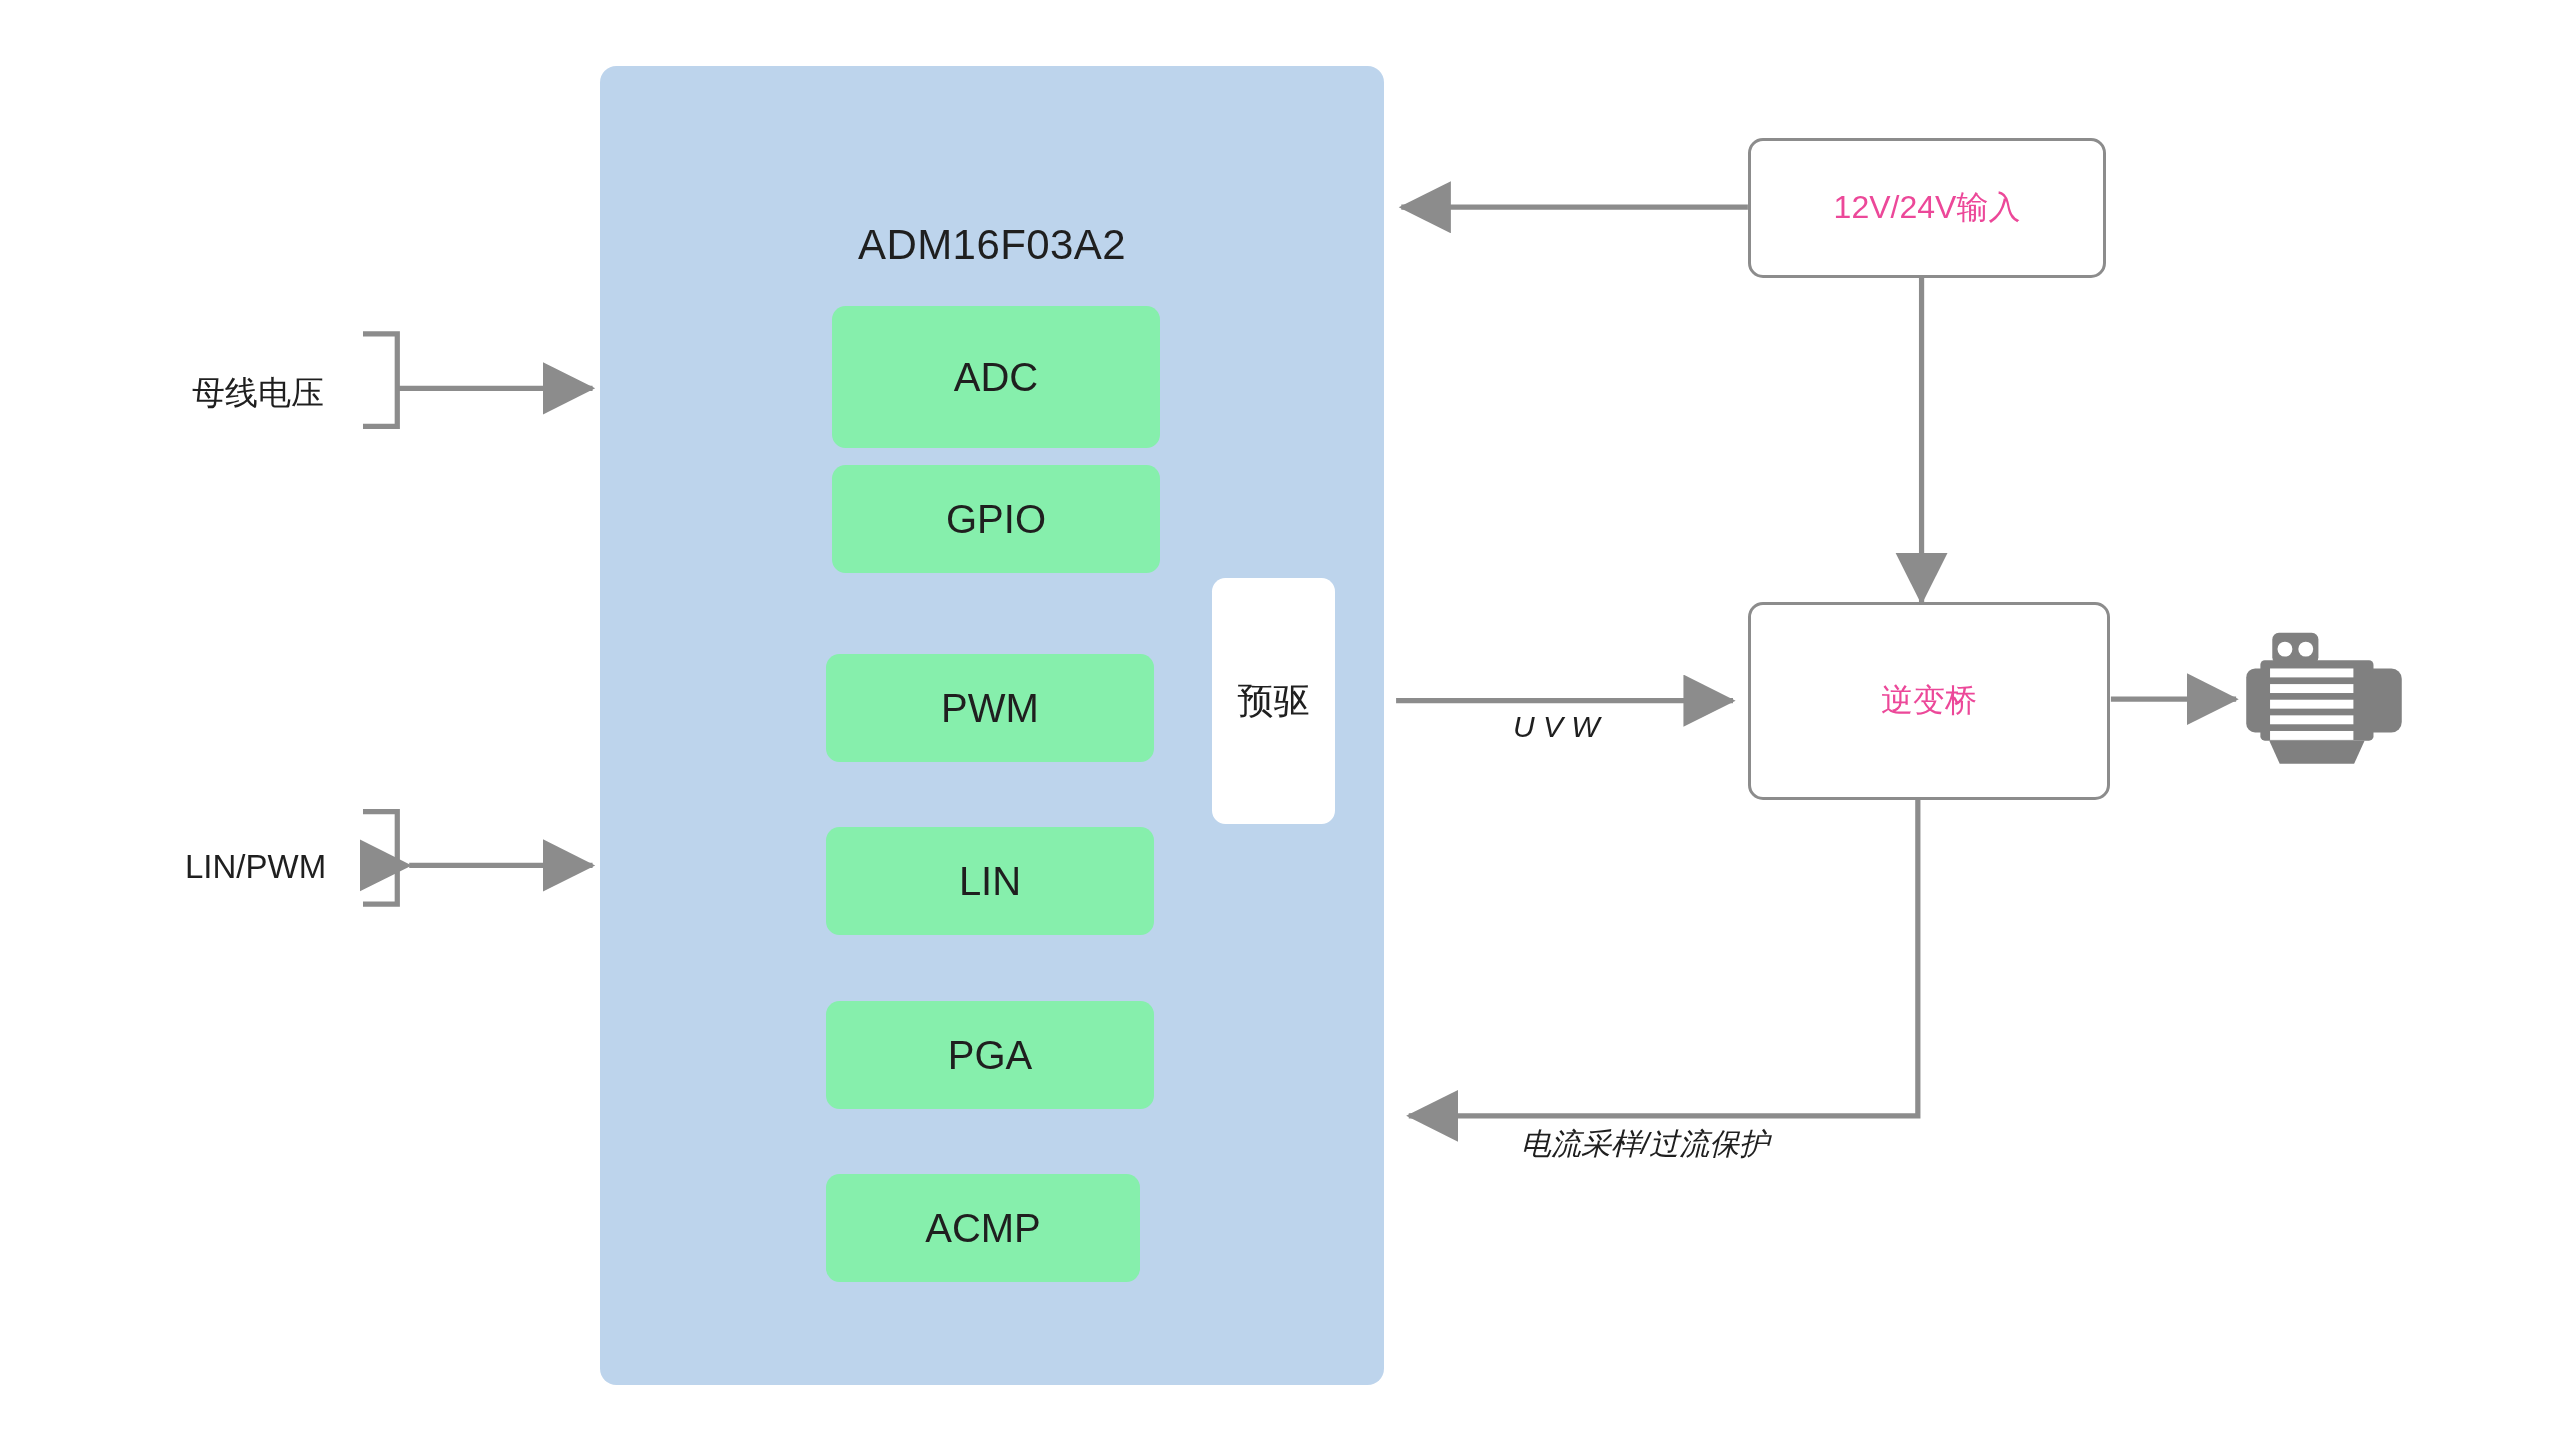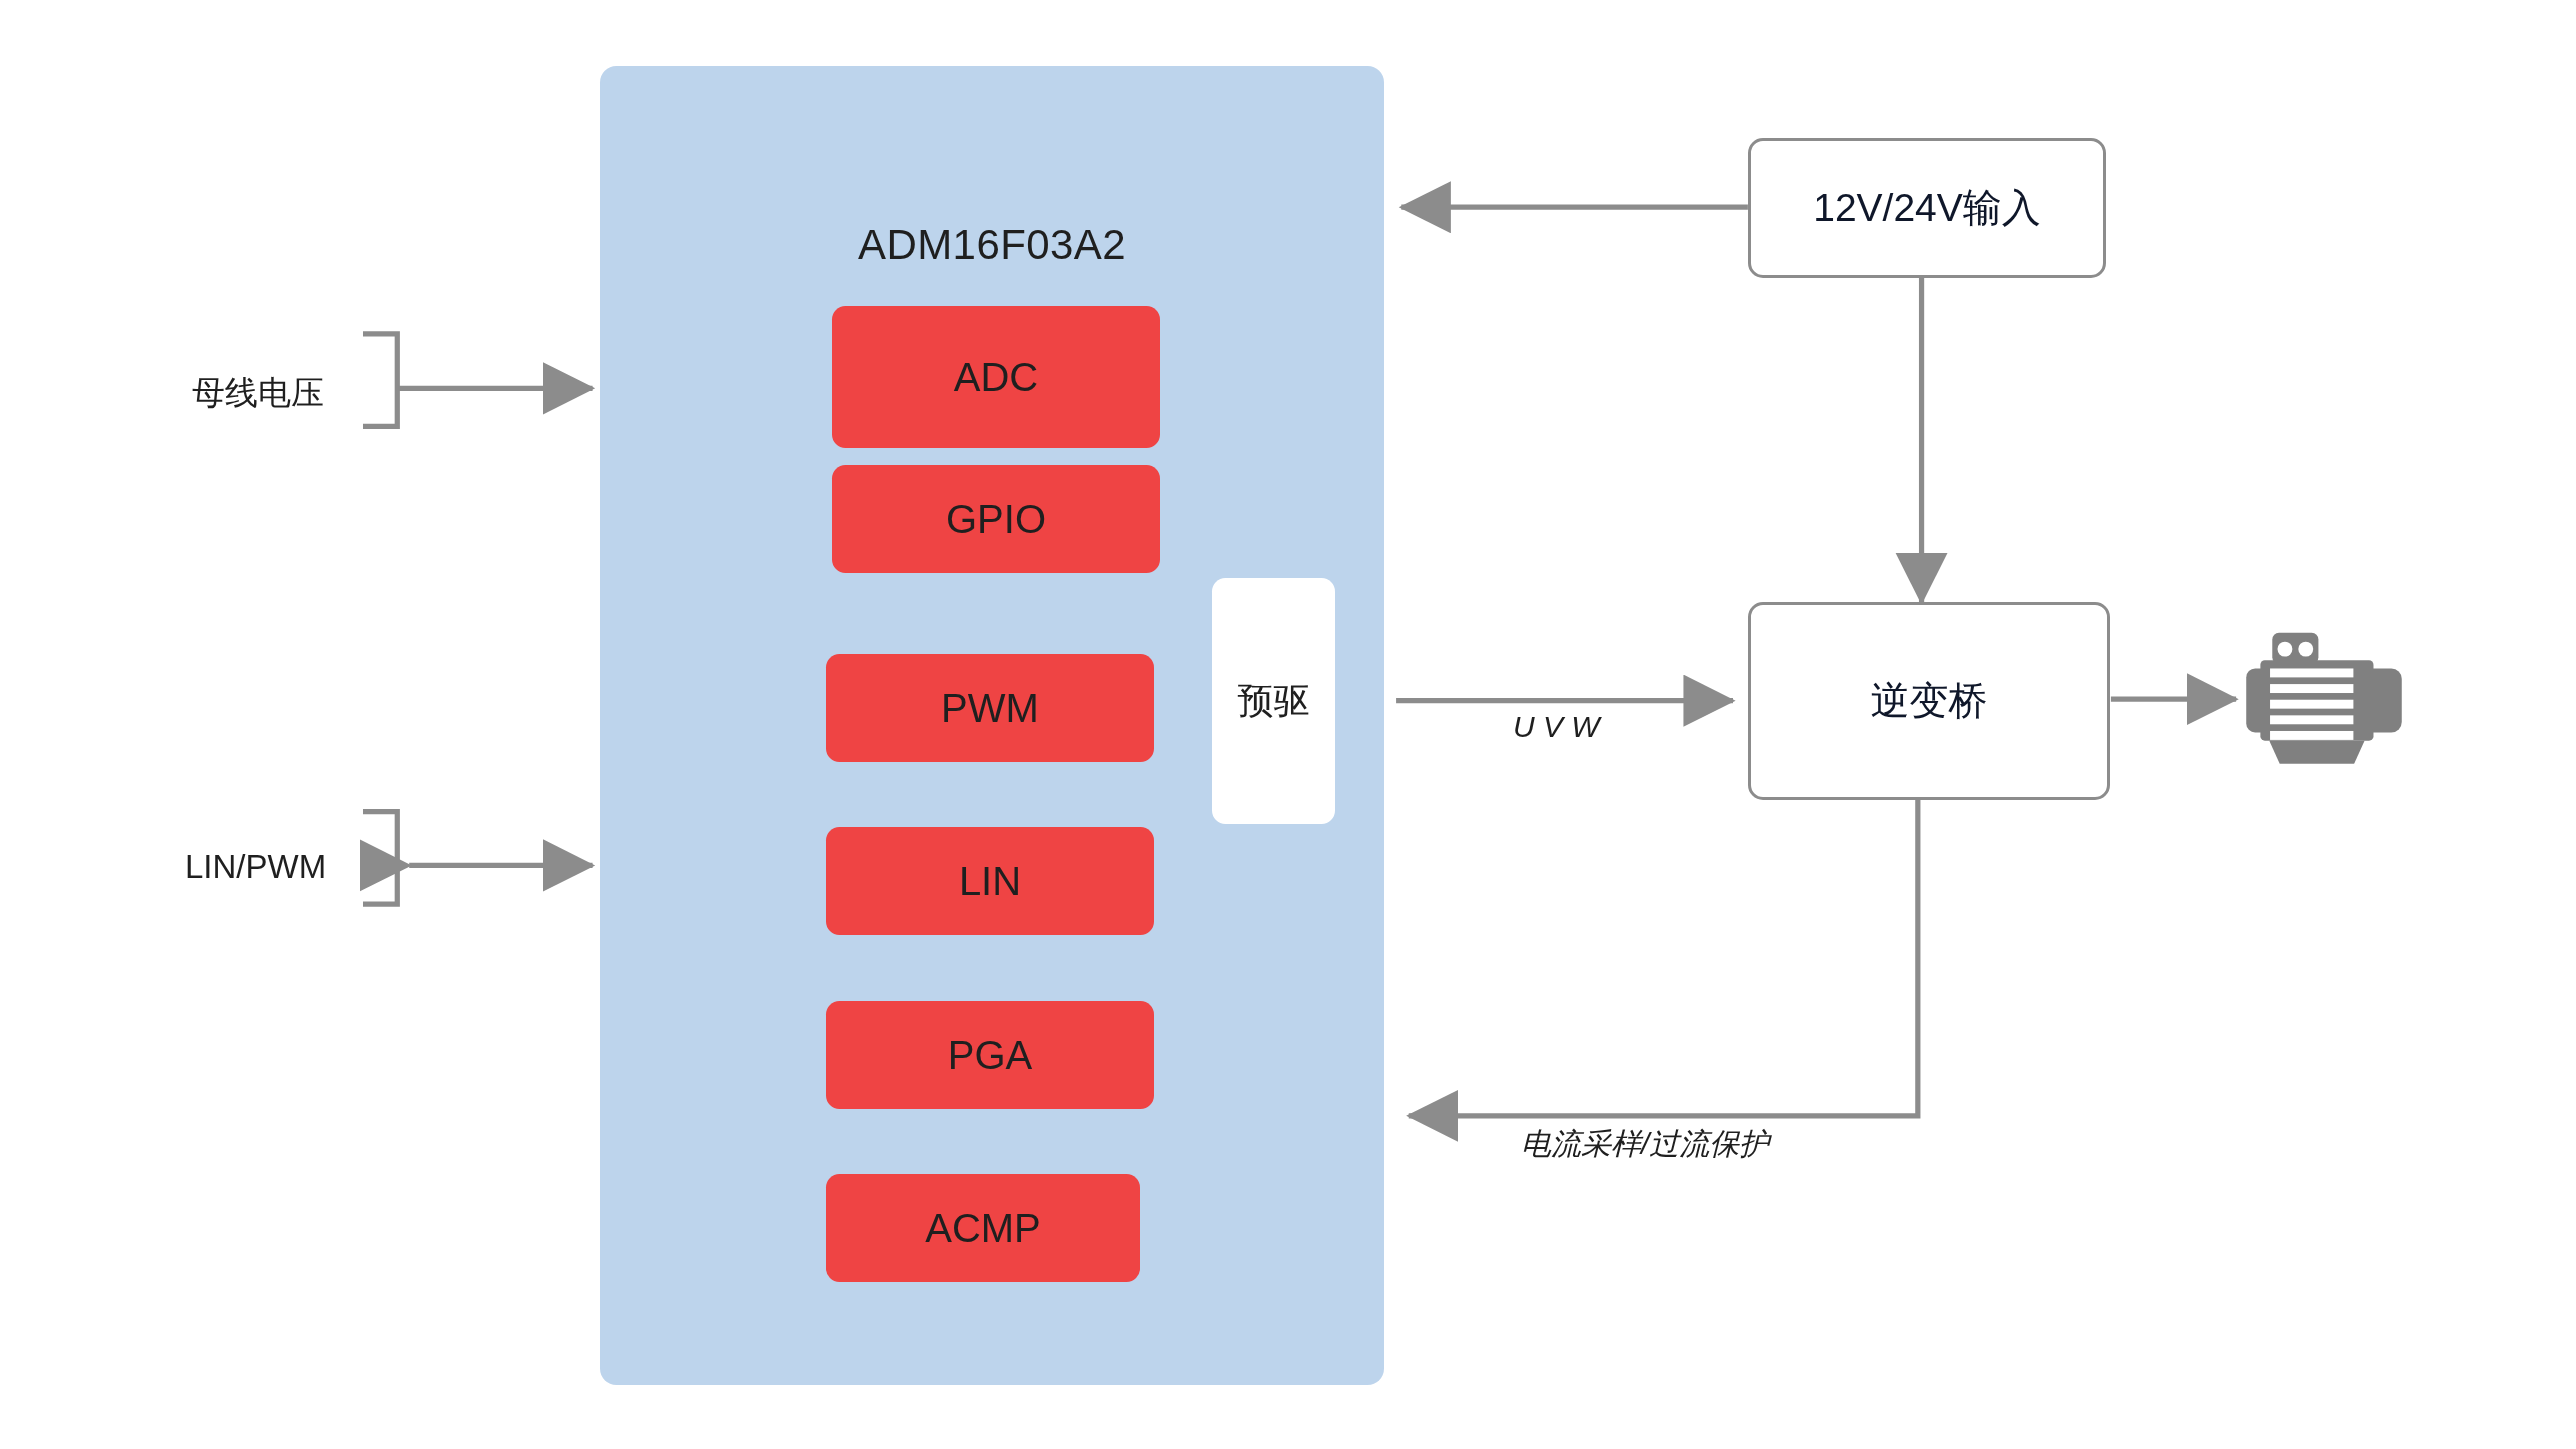--- a/index.html
+++ b/index.html
@@ -46,21 +46,21 @@
     width: 784px;
     text-align: center;
     font-size: 42px;
     letter-spacing: 0.4px;
     color: #1f1f1f;
   }
 
   
   .periph {
     position: absolute;
-    background: #ef4444;
+    background: #86efac;
     border-radius: 13.4px;
     display: flex;
     align-items: center;
     justify-content: center;
     font-size: 40px;
     color: #1f1f1f;
     box-sizing: border-box;
   }
 
   
@@ -81,22 +81,22 @@
 
   
   .obox {
     position: absolute;
     background: #ffffff;
     border: 3.7px solid #8c8c8c;
     border-radius: 15px;
     display: flex;
     align-items: center;
     justify-content: center;
-    font-size: 39px;
-    color: #0f172a;
+    font-size: 32px;
+    color: #ec4899;
     box-sizing: border-box;
   }
 
   
   .lbl {
     position: absolute;
     font-size: 33px;
     color: #1f1f1f;
     white-space: nowrap;
   }

